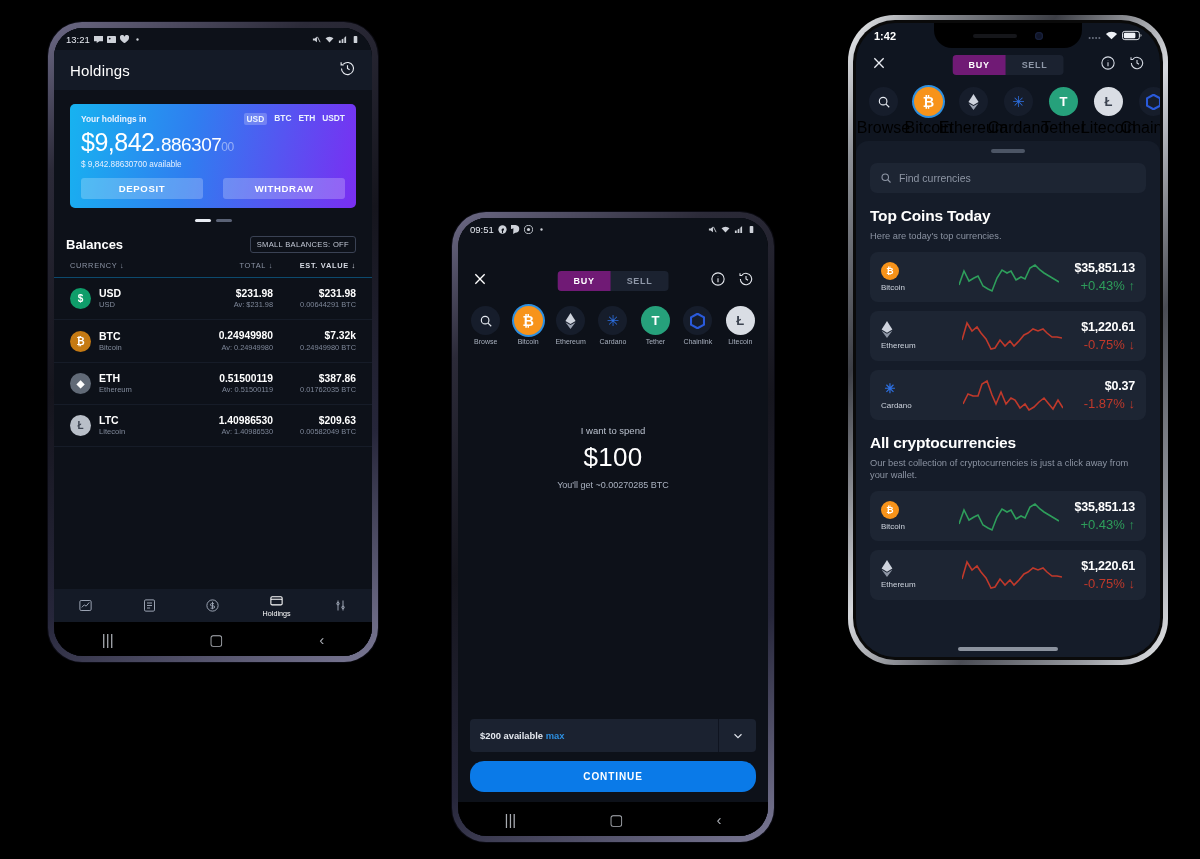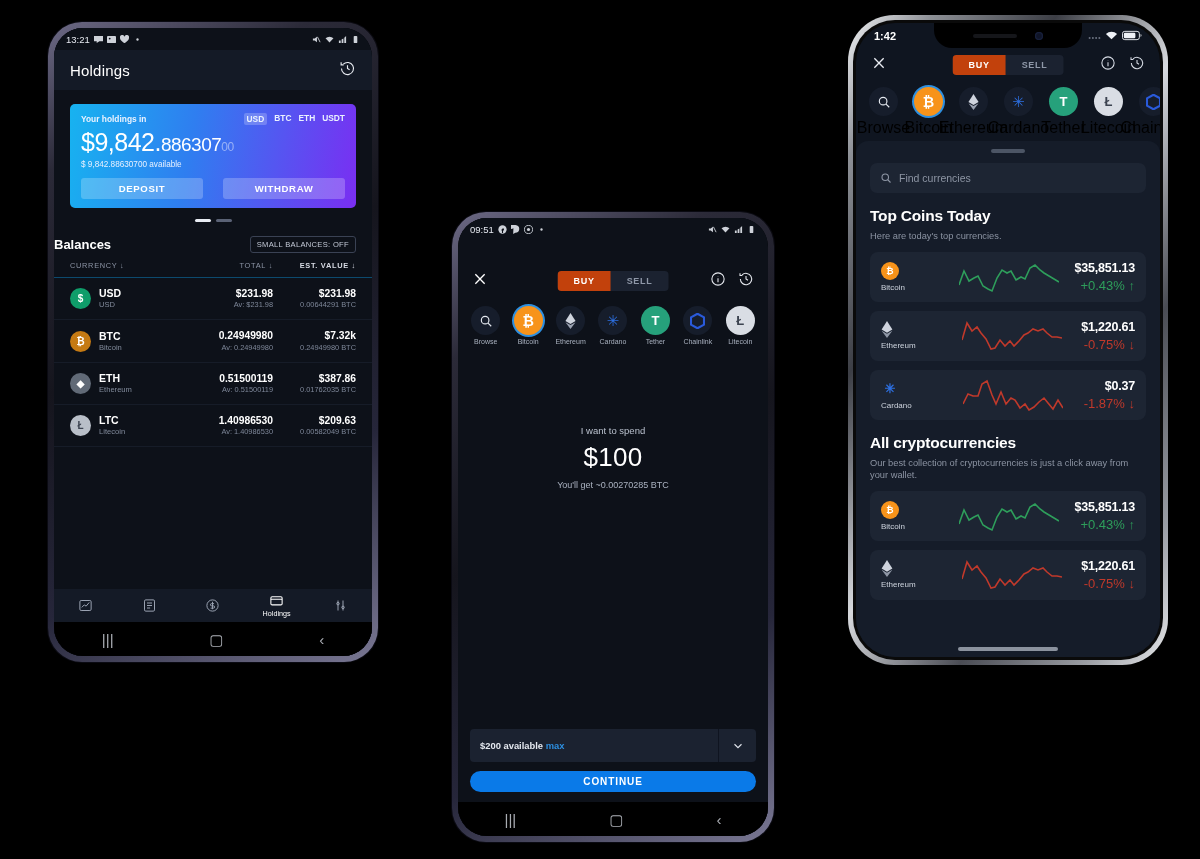--- a/index.html
+++ b/index.html
@@ -78,21 +78,21 @@
   .hc-btns { display: flex; gap: 20px; margin-top: 9px; }
   .hc-btn {
     flex: 1; height: 21px; border-radius: 3px; background: rgba(255,255,255,.23);
     color: #fff; font-size: 9.6px; font-weight: 700; letter-spacing: .6px;
     display: flex; align-items: center; justify-content: center;
   }
   .dots { display: flex; gap: 5px; justify-content: center; margin-top: 11px; }
   .dots i { display:block; width: 16px; height: 3px; background: #5a6275; border-radius: 2px; }
   .dots i.on { background: #e8ecf3; }
 
-  .bal-head { display: flex; align-items: center; padding: 14px 16px 8px 0; }
+  .bal-head { display: flex; align-items: center; padding: 14px 16px 8px 12px; }
   .bal-head .t { color: #fff; font-size: 13px; font-weight: 700; }
   .bal-head .sb {
     margin-left: auto; border: 1px solid #3a4254; border-radius: 3px;
     color: #c3c9d6; font-size: 7.6px; padding: 3px 6px; letter-spacing: .3px;
   }
   .bal-cols {
     display: flex; padding: 0 16px 7px 16px; color: #8d95a6; font-size: 7.4px; letter-spacing: .7px;
     border-bottom: 1px solid #0c4a6e;
   }
   .bal-cols .c1 { width: 42%; }
@@ -124,21 +124,21 @@
   
   #phone2 { left: 452px; top: 212px; width: 322px; height: 630px; }
   #phone2 .android-frame { inset: 0; }
   .p2-screen { background: #0d1119; }
   .p2-top { height: 38px; display: flex; align-items: center; padding: 0 14px; position: relative; }
   .seg {
     display: flex; border-radius: 4px; overflow: hidden; background: #1b2230;
     position: absolute; left: 50%; transform: translateX(-50%);
   }
   .seg div { font-size: 9px; font-weight: 700; letter-spacing: .7px; padding: 5px 16px; color: #8f98a8; }
-  .seg div.on { background: #c2410c; color: #fff; }
+  .seg div.on { background: #701a75; color: #fff; }
   .p2-top .right { margin-left: auto; display: flex; gap: 12px; align-items: center; }
   .coinrow { display: flex; padding: 6px 10px 4px 10px; gap: 7px; }
   .coinitem { display: flex; flex-direction: column; align-items: center; gap: 3px; width: 40px; }
   .coincircle {
     width: 29px; height: 29px; border-radius: 50%; background: #161d2b;
     display: flex; align-items: center; justify-content: center; position: relative;
   }
   .coincircle.sel { box-shadow: 0 0 0 2px #2d8fe0; }
   .coinitem .cl { font-size: 7px; color: #a8b0be; white-space: nowrap; }
   .p2-center { display: flex; flex-direction: column; align-items: center; justify-content: flex-end; margin-top: 76px; }
@@ -147,21 +147,21 @@
   .p2-center .youll { color: #aab2c0; font-size: 9px; margin-top: 7px; }
   .p2-bottom { position: absolute; left: 0; right: 0; bottom: 34px; padding: 0 12px 10px 12px; }
   .avail-field {
     display: flex; align-items: center; height: 33px; border-radius: 4px;
     background: #1b2230; overflow: hidden;
   }
   .avail-field .txt { flex: 1; padding-left: 10px; font-size: 9.4px; color: #e4e8ef; font-weight: 700;}
   .avail-field .txt b { color: #2d8fe0; font-weight: 700;}
   .avail-field .chev { width: 38px; height: 100%; display:flex; align-items:center; justify-content:center; border-left: 1px solid #0f1420;}
   .continue-btn {
-    margin-top: 9px; height: 21px; border-radius: 14px; background: #0a7ae8;
+    margin-top: 9px; height: 31px; border-radius: 14px; background: #0a7ae8;
     display: flex; align-items: center; justify-content: center;
     color: #fff; font-size: 10px; font-weight: 700; letter-spacing: .9px;
   }
 
   
   #phone3 { left: 848px; top: 15px; width: 320px; height: 650px; }
   .ios-frame {
     position: absolute; inset: 0; border-radius: 46px; padding: 5px;
     background: linear-gradient(120deg,#f2f3f5 0%,#8d9096 12%,#3c3e45 30%,#d6d8dc 50%,#4a4c54 70%,#9a9da3 88%,#e8e9eb 100%);
   }

